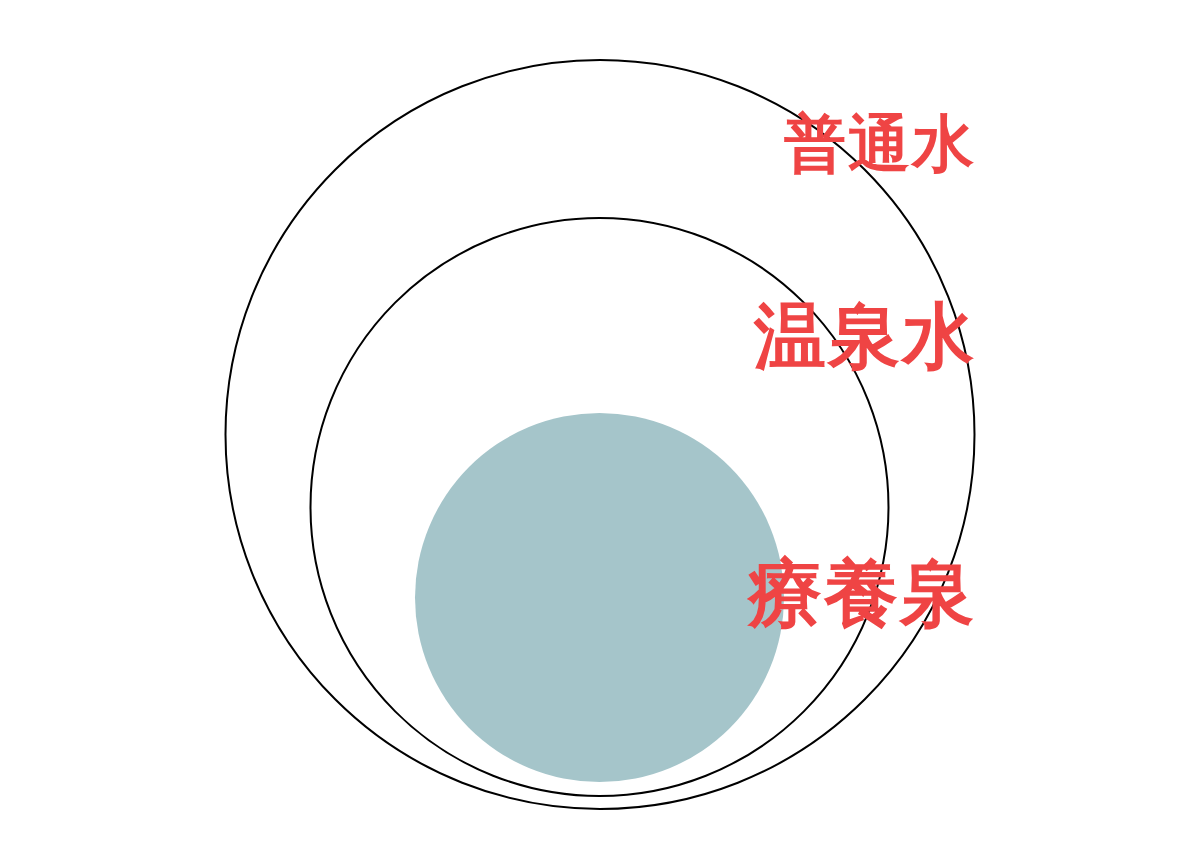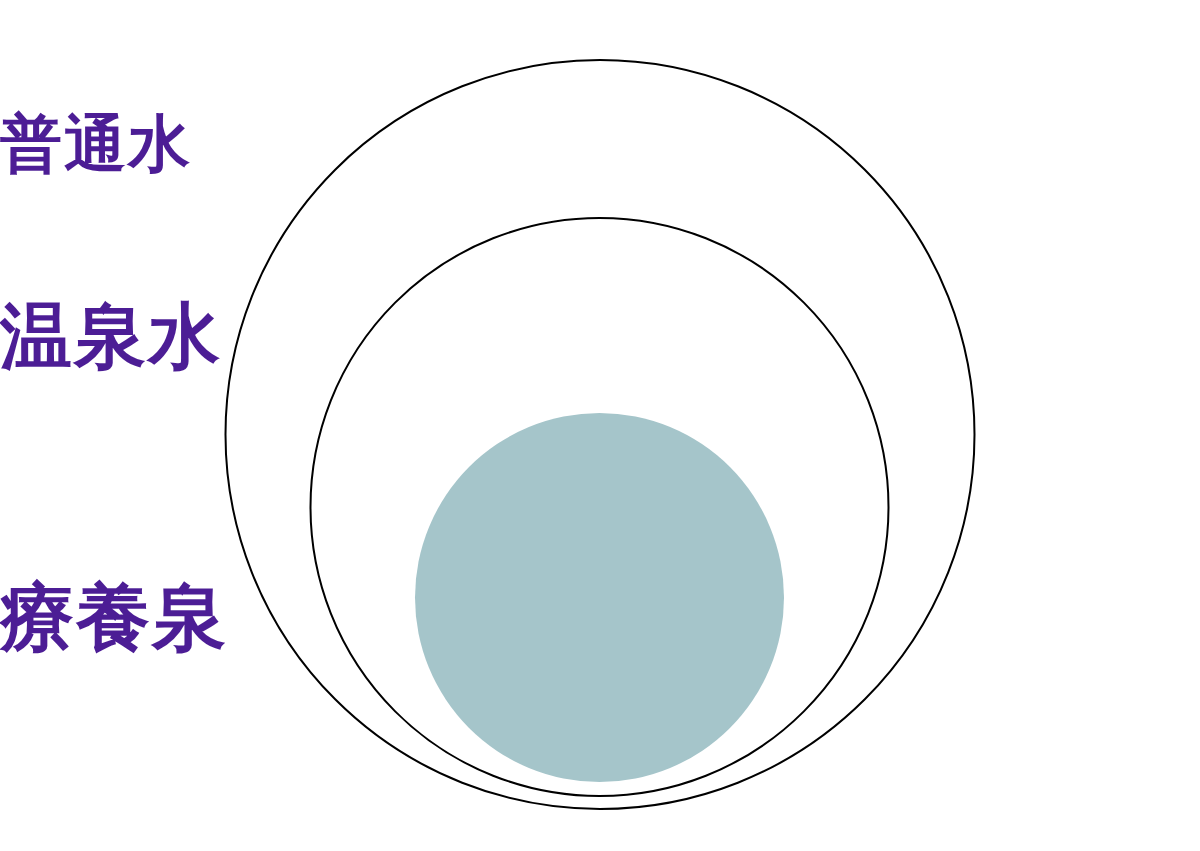--- a/index.html
+++ b/index.html
@@ -1,21 +1,21 @@
 <!DOCTYPE html>
 <html><head>
   <meta charset="utf-8">
   <style>
     html, body { margin: 0; padding: 0; background: #ffffff; }
     body { width: 1200px; height: 851px; position: relative; overflow: hidden; font-family: "DejaVu Sans", sans-serif; }
     svg { position: absolute; left: 0; top: 0; }
-    .label { position: absolute; left: 0; width: 976px; text-align: left; font-weight: bold; color: #4c1d95; line-height: 1; }
+    .label { position: absolute; left: 0; width: 976px; text-align: right; font-weight: bold; color: #ef4444; line-height: 1; }
     .l-outer { top: 113px; font-size: 62px; letter-spacing: 2px; }
     .l-middle { top: 300px; font-size: 72px; letter-spacing: 2px; }
-    .l-inner { top: 580px; font-size: 74px; letter-spacing: 2px; }
+    .l-inner { top: 556px; font-size: 74px; letter-spacing: 2px; }
   </style>
 </head>
 <body>
 
 <svg width="1200" height="851" viewBox="0 0 1200 851">
   <circle cx="600" cy="434.5" r="374.5" fill="#ffffff" stroke="#000000" stroke-width="2"></circle>
   <circle cx="599.5" cy="507" r="289" fill="#ffffff" stroke="#000000" stroke-width="2"></circle>
   <circle cx="599.5" cy="597.5" r="184.5" fill="#a5c5ca"></circle>
 </svg>
 

